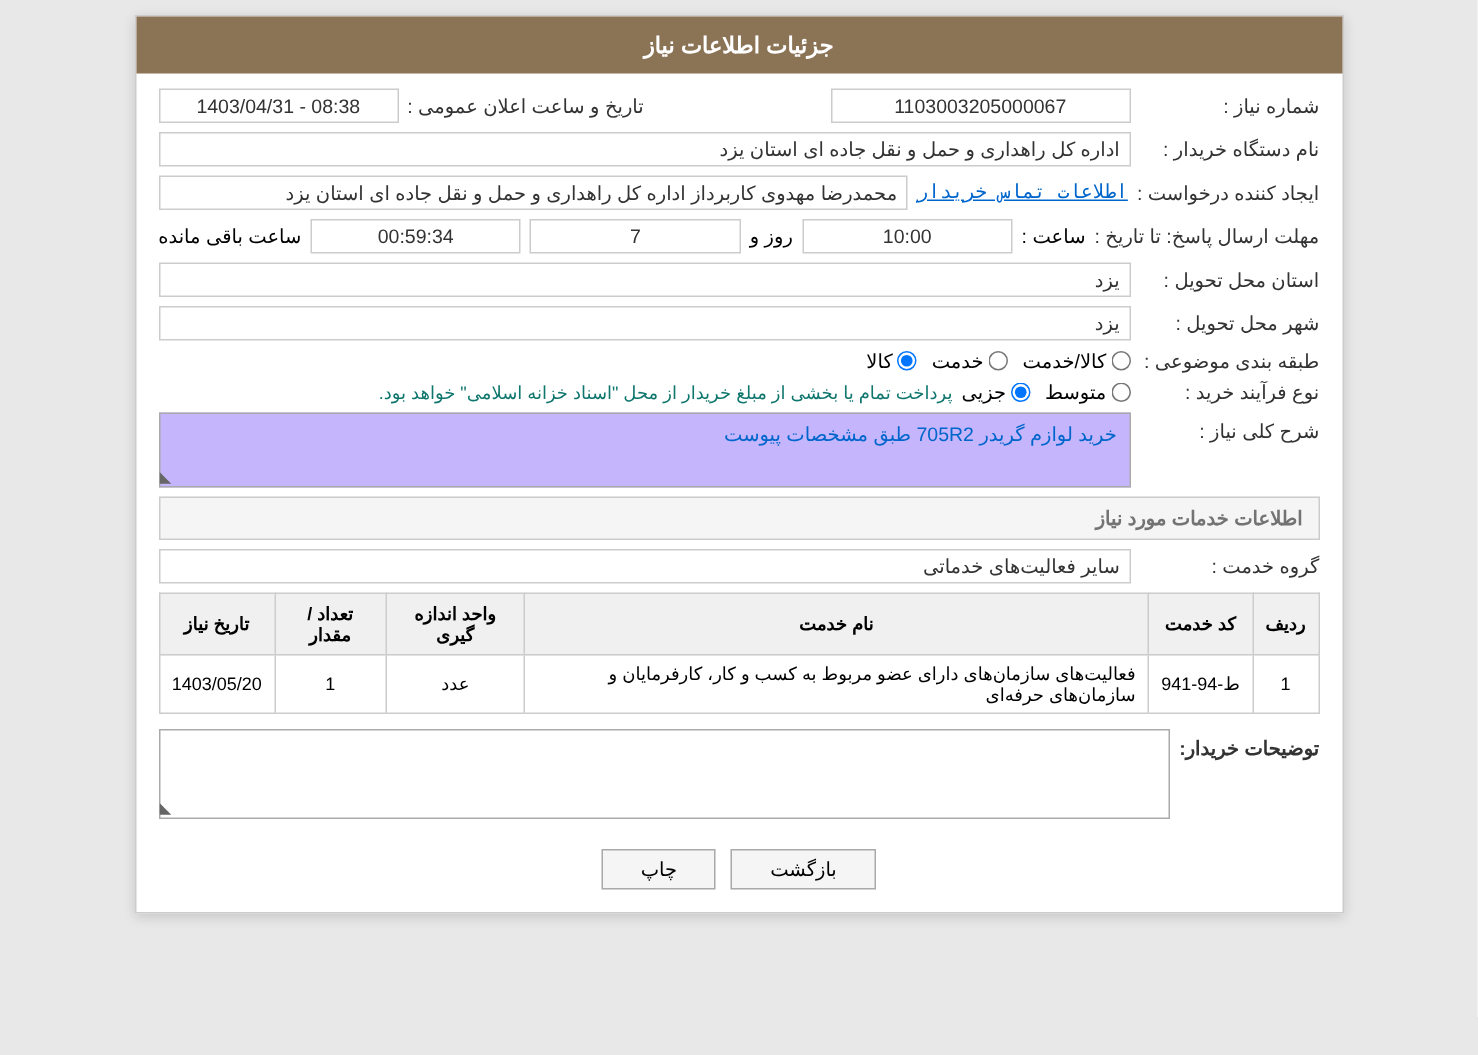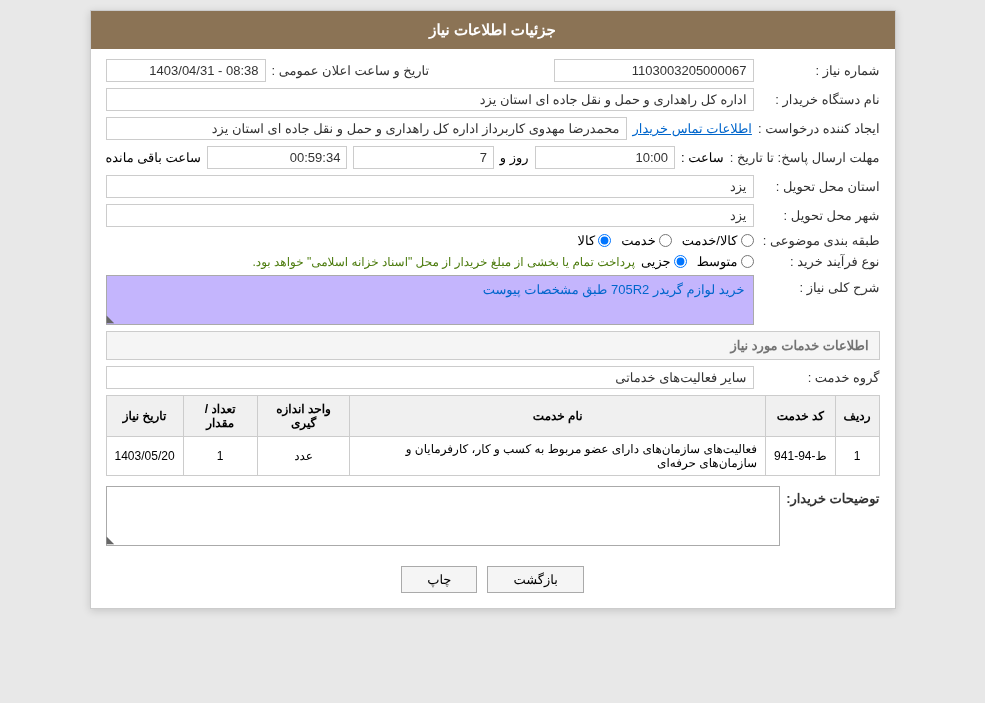--- a/index.html
+++ b/index.html
@@ -52,39 +52,40 @@
       text-align: right;
       font-size: 13px;
     }
     .field-value {
       border: 1px solid #ccc;
       background: #fff;
       padding: 3px 6px;
       font-size: 13px;
       color: #333;
       flex: 1;
-      text-align: right;
+      text-align: center;
     }
     .link-blue {
       color: #0066cc;
       cursor: pointer;
       text-decoration: underline;
+      font-family: Liberation Mono, monospace;
     }
     .radio-group {
       display: flex;
       align-items: center;
       gap: 10px;
     }
     .radio-item {
       display: flex;
       align-items: center;
       gap: 3px;
     }
     .note-text {
-      color: #4d7c0f;
+      color: #0f766e;
       font-size: 12px;
     }
     .description-box {
       border: 1px solid #aaa;
       background: #c4b5fd;
       min-height: 50px;
       padding: 6px 8px;
       font-size: 13px;
       color: #0066cc;
       text-align: right;

